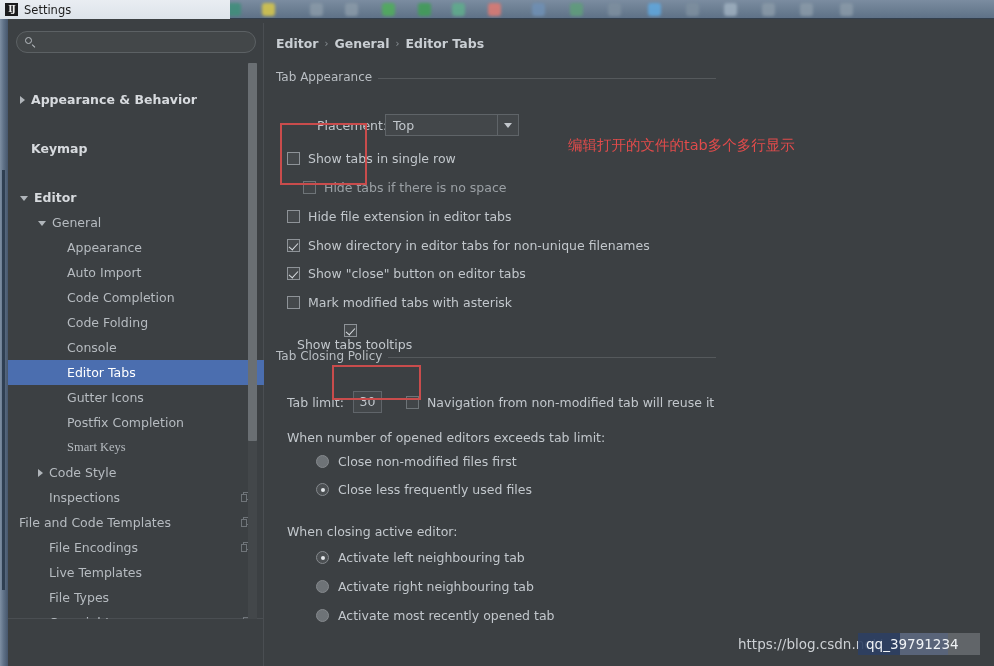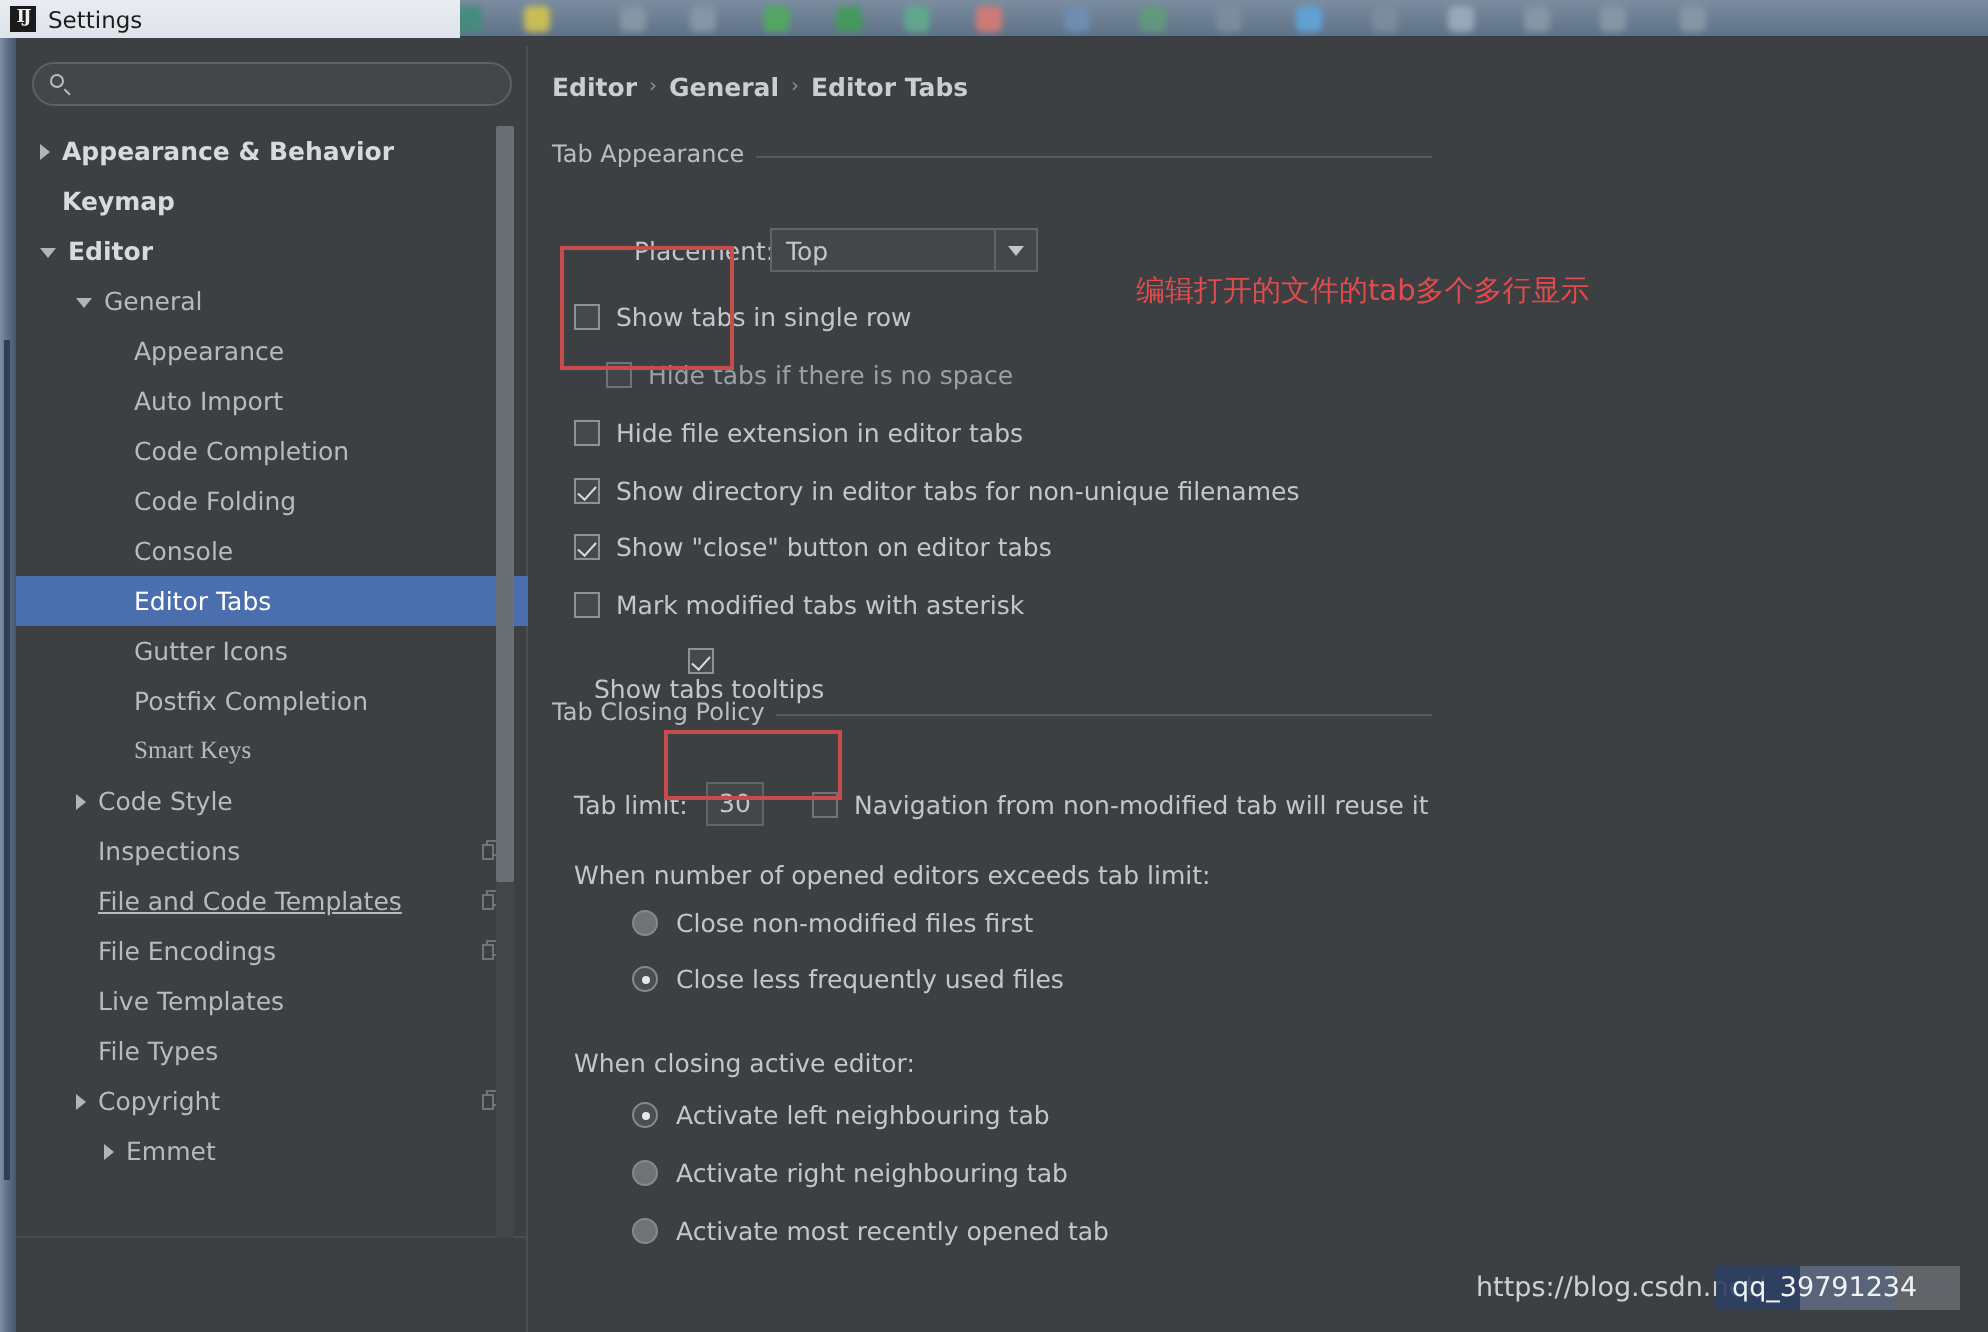--- a/index.html
+++ b/index.html
@@ -104,21 +104,21 @@
     font-family: "DejaVu Sans", "Liberation Sans", sans-serif;
   }
 
   .tree {
     position: absolute; left: 0; top: 40px; width: 256px; height: 560px;
   }
   .tree-row {
     position: relative; height: 25px; display: flex; align-items: center;
     color: #b6bbc0; font-size: 12.5px; white-space: nowrap;
   }
-  .tree-row.bold { color: #d7dade; font-weight: bold; }
+  .tree-row.bold { color: #d7dade; font-weight: bold; margin-top: 24px; }
   .tree-row.selected { background: #4b6eaf; color: #ffffff; }
   .tw {
     width: 0; height: 0; flex: none;
     border-left: 5px solid #b0b5ba; border-top: 4px solid transparent;
     border-bottom: 4px solid transparent; margin-right: 6px;
   }
   .tw.open {
     border-left: 4.5px solid transparent; border-right: 4.5px solid transparent;
     border-top: 5.5px solid #b0b5ba; border-bottom: none; margin-top: 2px;
   }
@@ -365,21 +365,21 @@
           </div>
           <div class="tree-row" style="padding-left: 30px;">
             <span class="tw "></span>
             <span>Code Style</span>
           </div>
           <div class="tree-row" style="padding-left: 30px;">
             <span class="tw none"></span>
             <span>Inspections</span>
             <span class="scope-icon"></span>
           </div>
-          <div class="tree-row" style="padding-left: 30px; text-decoration: underline;">
+          <div class="tree-row" style="">
             <span class="tw none"></span>
             <span>File and Code Templates</span>
             <span class="scope-icon"></span>
           </div>
           <div class="tree-row" style="padding-left: 30px;">
             <span class="tw none"></span>
             <span>File Encodings</span>
             <span class="scope-icon"></span>
           </div>
           <div class="tree-row" style="padding-left: 30px;">

